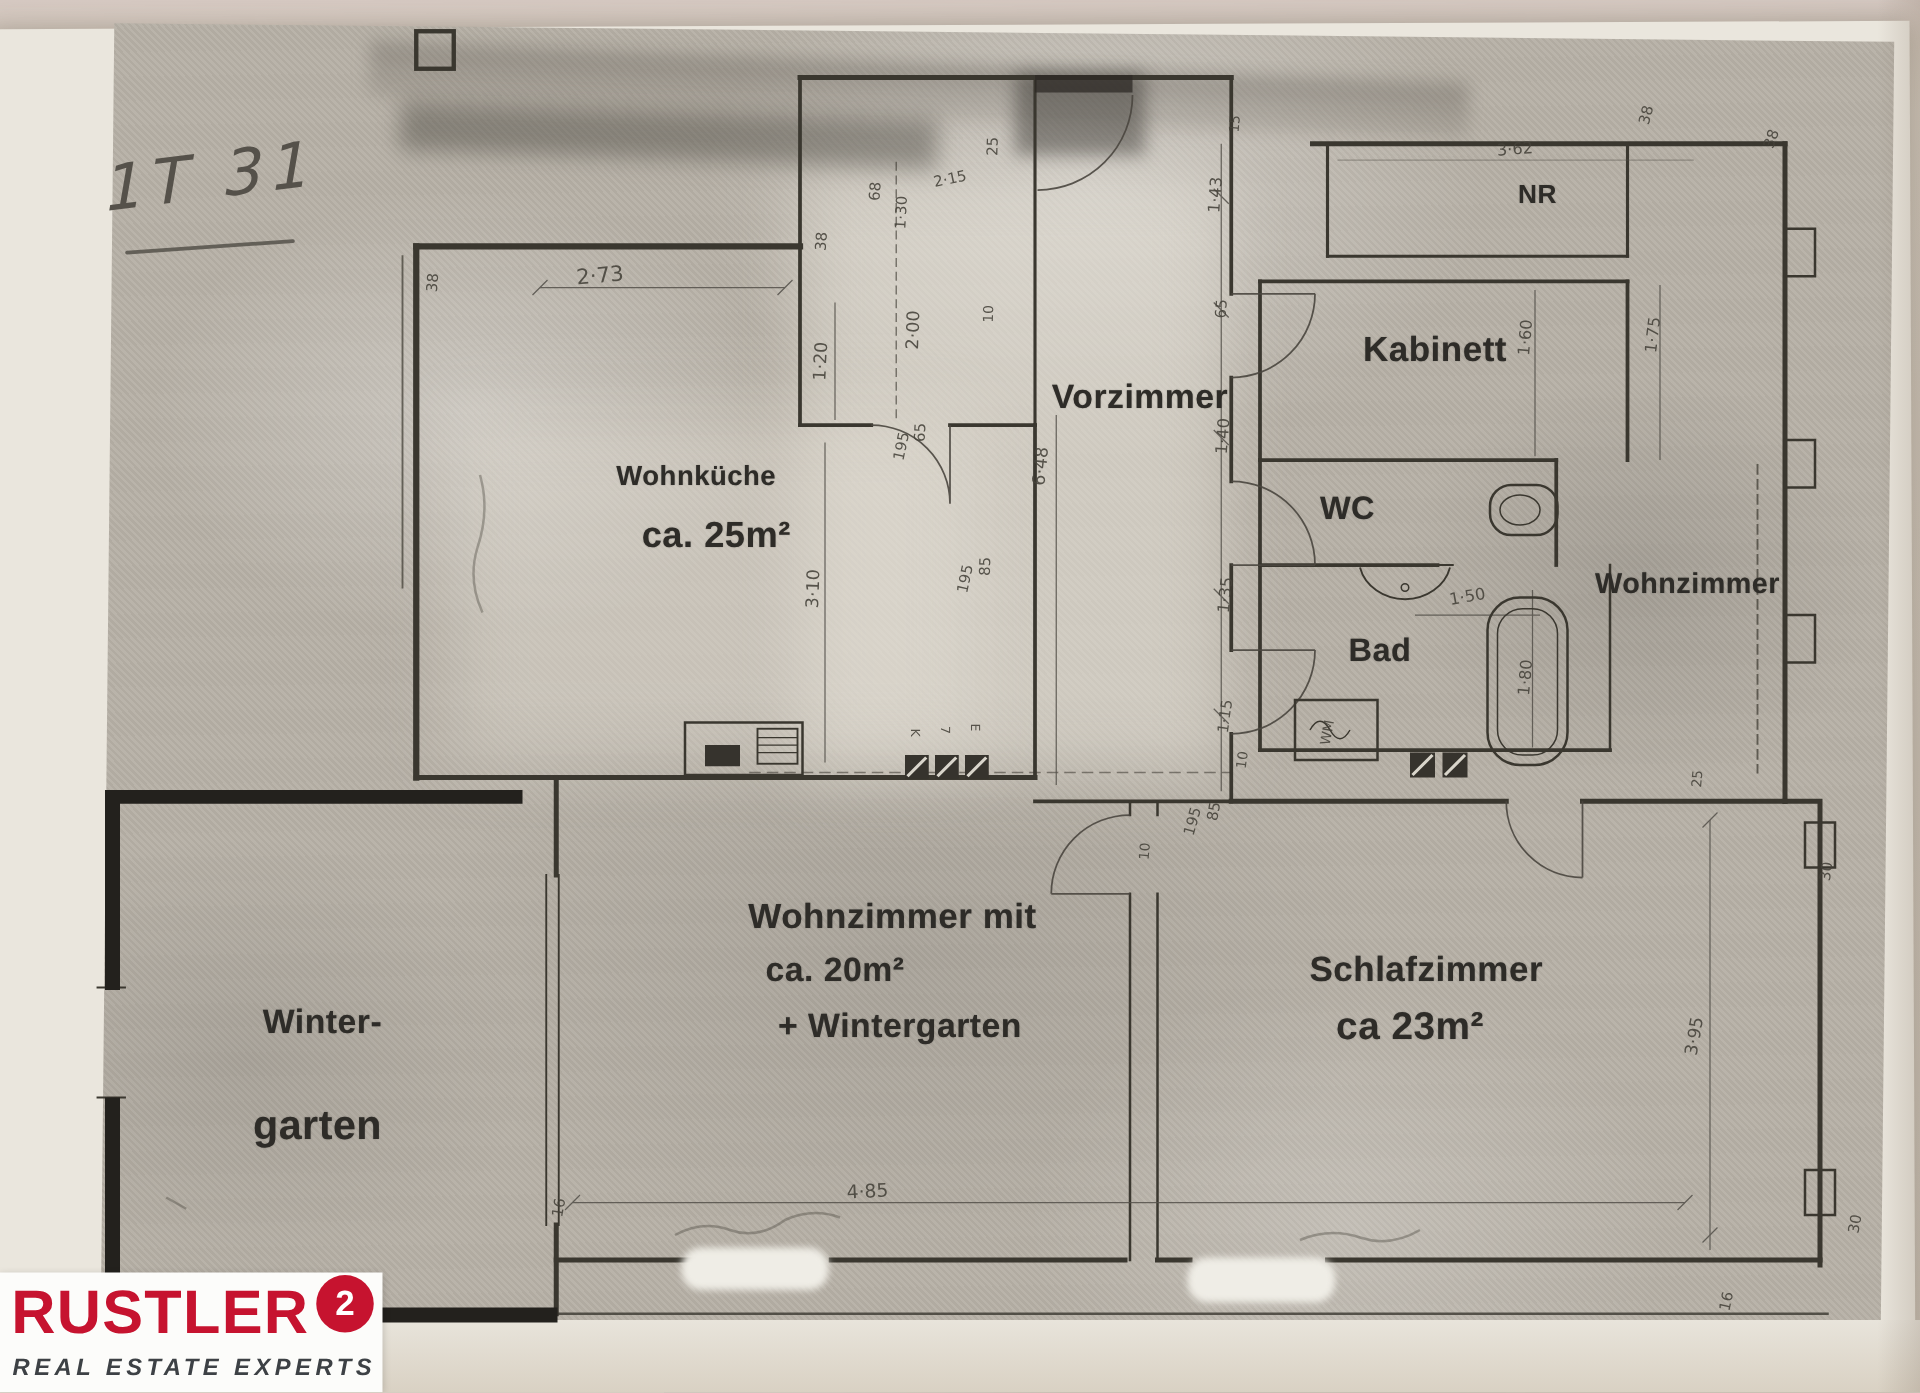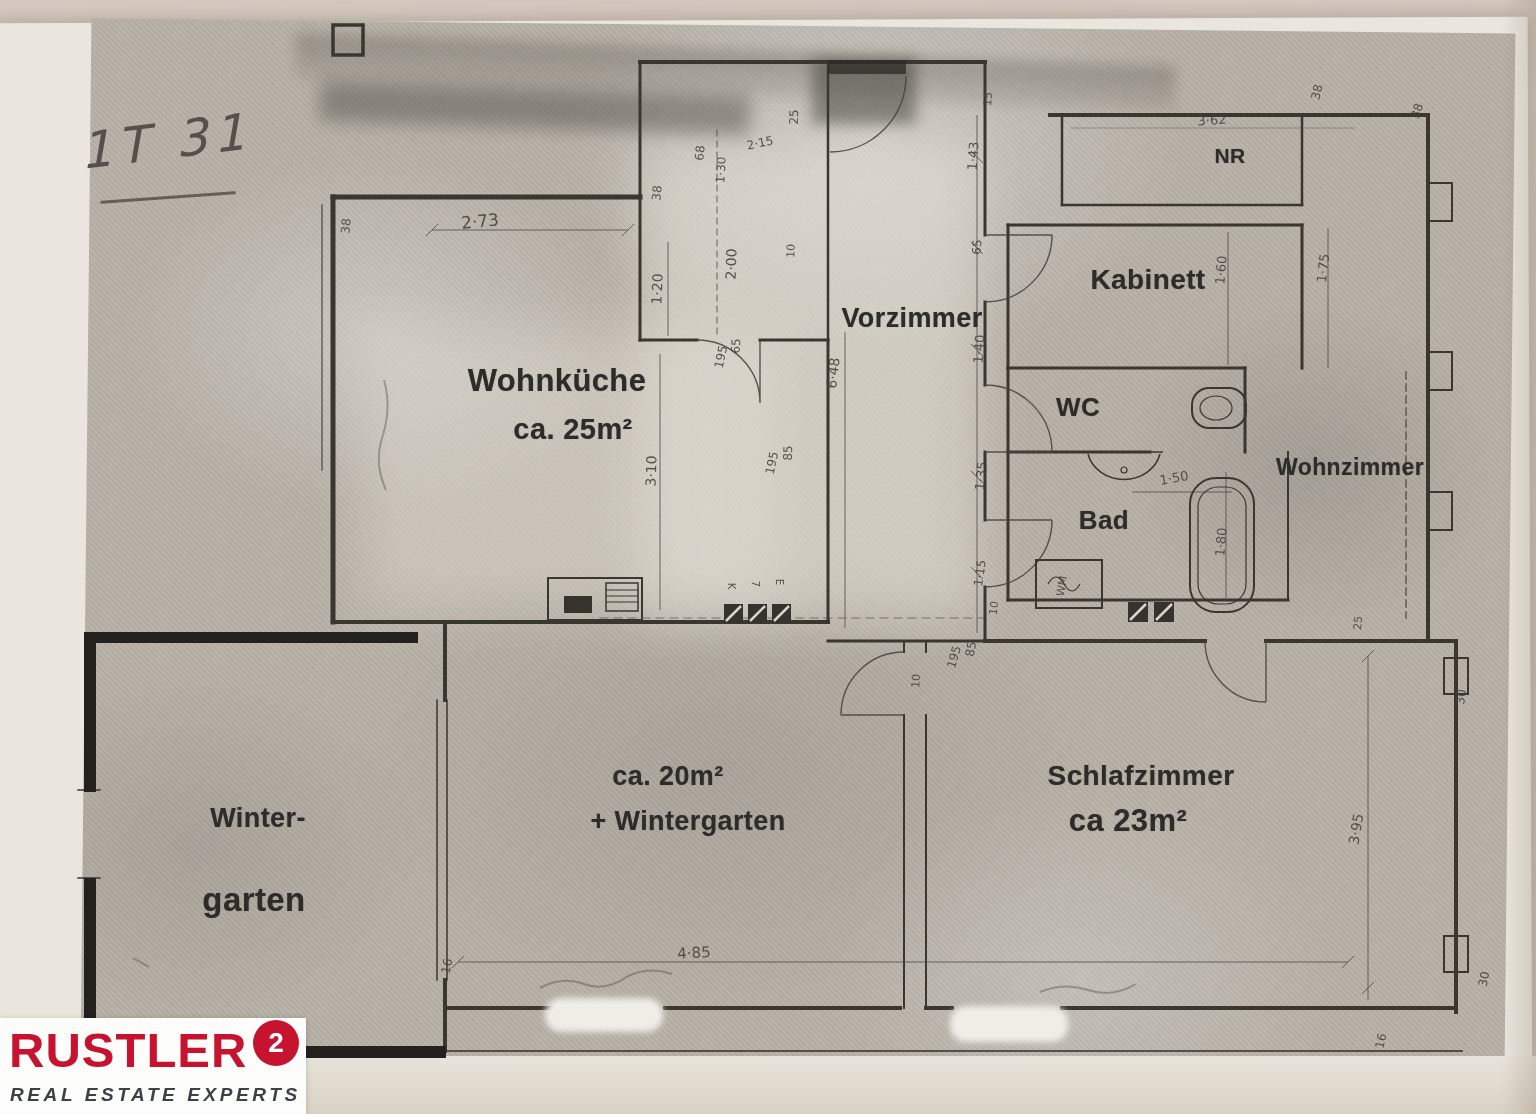--- a/index.html
+++ b/index.html
@@ -192,30 +192,31 @@
     </g>
 
     <g stroke="rgba(60,56,50,.35)" stroke-width="2" fill="none">
       <path d="M384,380 q8,28 -2,58 q-8,26 4,52"></path>
       <path d="M540,988 q22,-12 44,-4 q22,8 44,-8 q22,-10 44,-2"></path>
       <path d="M1040,992 q24,-10 48,-2 q24,8 48,-6"></path>
       <path d="M133,958 l16,9"></path>
     </g>
   </svg>
 
-  <div class="room-label" style="left:557px;top:381px;font-size:31px">Wohnküche</div>
+  <div class="room-label" style="left:557px;top:381px;font-size:22px">Wohnküche</div>
   <div class="room-label" style="left:573px;top:429px;font-size:29px">ca. 25m²</div>
   <div class="room-label" style="left:912px;top:318px;font-size:27px">Vorzimmer</div>
   <div class="room-label" style="left:1230px;top:156px;font-size:21px">NR</div>
   <div class="room-label" style="left:1148px;top:280px;font-size:28px">Kabinett</div>
   <div class="room-label" style="left:1078px;top:407px;font-size:26px">WC</div>
   <div class="room-label" style="left:1104px;top:520px;font-size:26px">Bad</div>
   <div class="room-label" style="left:1350px;top:467px;font-size:23px">Wohnzimmer</div>
+  <div class="room-label" style="left:714px;top:733px;font-size:28px">Wohnzimmer mit</div>
   <div class="room-label" style="left:668px;top:776px;font-size:27px">ca. 20m²</div>
-  <div class="room-label" style="left:688px;top:821px;font-size:27px">+ Wintergarten</div>
+  <div class="room-label" style="left:720px;top:821px;font-size:27px">+ Wintergarten</div>
   <div class="room-label" style="left:1141px;top:776px;font-size:28px">Schlafzimmer</div>
   <div class="room-label" style="left:1128px;top:821px;font-size:31px">ca 23m²</div>
   <div class="room-label" style="left:258px;top:818px;font-size:27px">Winter-</div>
   <div class="room-label" style="left:254px;top:900px;font-size:33px">garten</div>
 
   <div id="dim-layer">
       <span class="dim" style="left: 480px; top: 221px; font-size: 17px; transform: translate(-50%, -50%) rotate(-5deg);">2·73</span>
       <span class="dim" style="left: 346px; top: 226px; font-size: 12px; transform: translate(-50%, -50%) rotate(-85deg);">38</span>
       <span class="dim" style="left: 657px; top: 193px; font-size: 12px; transform: translate(-50%, -50%) rotate(-85deg);">38</span>
       <span class="dim" style="left: 700px; top: 153px; font-size: 12px; transform: translate(-50%, -50%) rotate(-85deg);">68</span>

